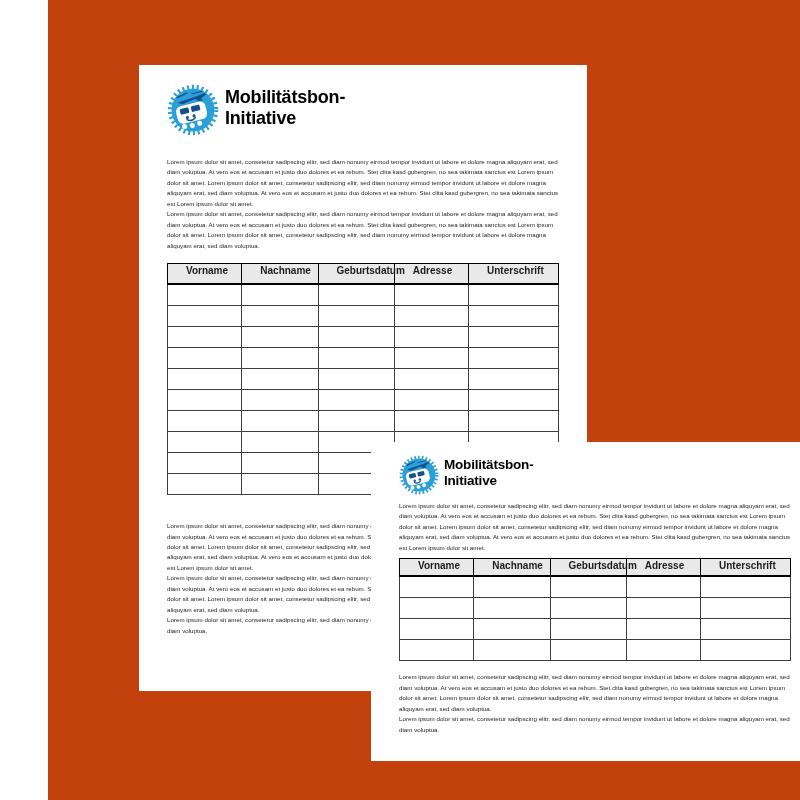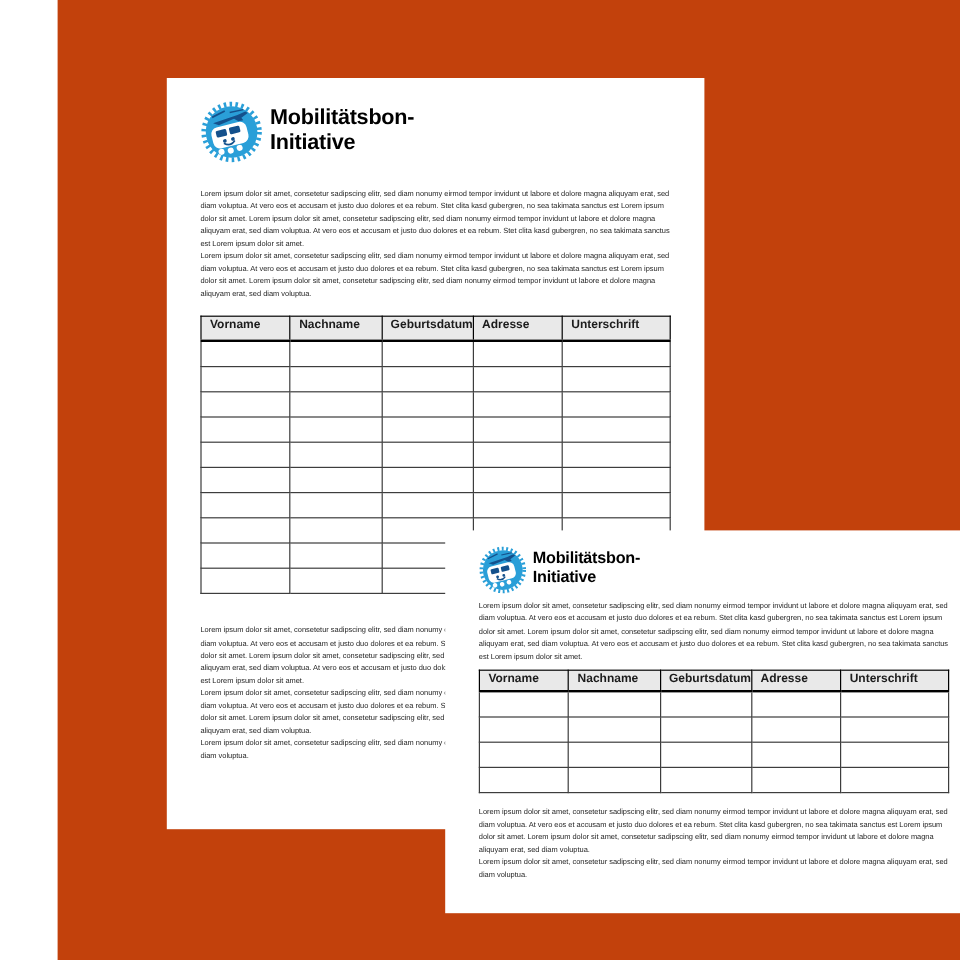--- a/index.html
+++ b/index.html
@@ -20,21 +20,21 @@
   #page-portrait .title{font-size:18px;line-height:21px;margin-left:6px;margin-top:3px;}
   #page-landscape .title{font-size:13.5px;line-height:16px;margin-left:5px;margin-top:2px;}
 
   p.body{font-size:6.2px;line-height:10.45px;margin:0;color:#242424;}
   .gap-top{margin-top:10px;}
 
   table.sig-table{width:100%;border-collapse:collapse;border:1px solid #000;table-layout:fixed;}
   #page-portrait table.sig-table{margin-top:12px;margin-bottom:26px;}
   #page-landscape table.sig-table{margin-top:5px;margin-bottom:11px;}
   .sig-table th{background:#e9e9e9;font-size:10px;font-weight:bold;text-align:left;
-                vertical-align:top;padding:1px 0 0 7px;height:18px;
+                vertical-align:top;padding:1px 0 0 18px;height:18px;
                 border:1px solid #000;border-bottom:2px solid #000;}
   #page-landscape .sig-table th{height:15px;}
   .sig-table td{height:20px;border:1px solid #3d3d3d;padding:0;}
 </style>
 </head>
 <body>
 
 <svg width="0" height="0" style="position:absolute" aria-hidden="true">
   <symbol id="mobility-logo" viewBox="0 0 64 64">
     <circle cx="32" cy="32" r="28.5" fill="none" stroke="#2a9fd8" stroke-width="5" stroke-dasharray="2.6 3.4"></circle>

